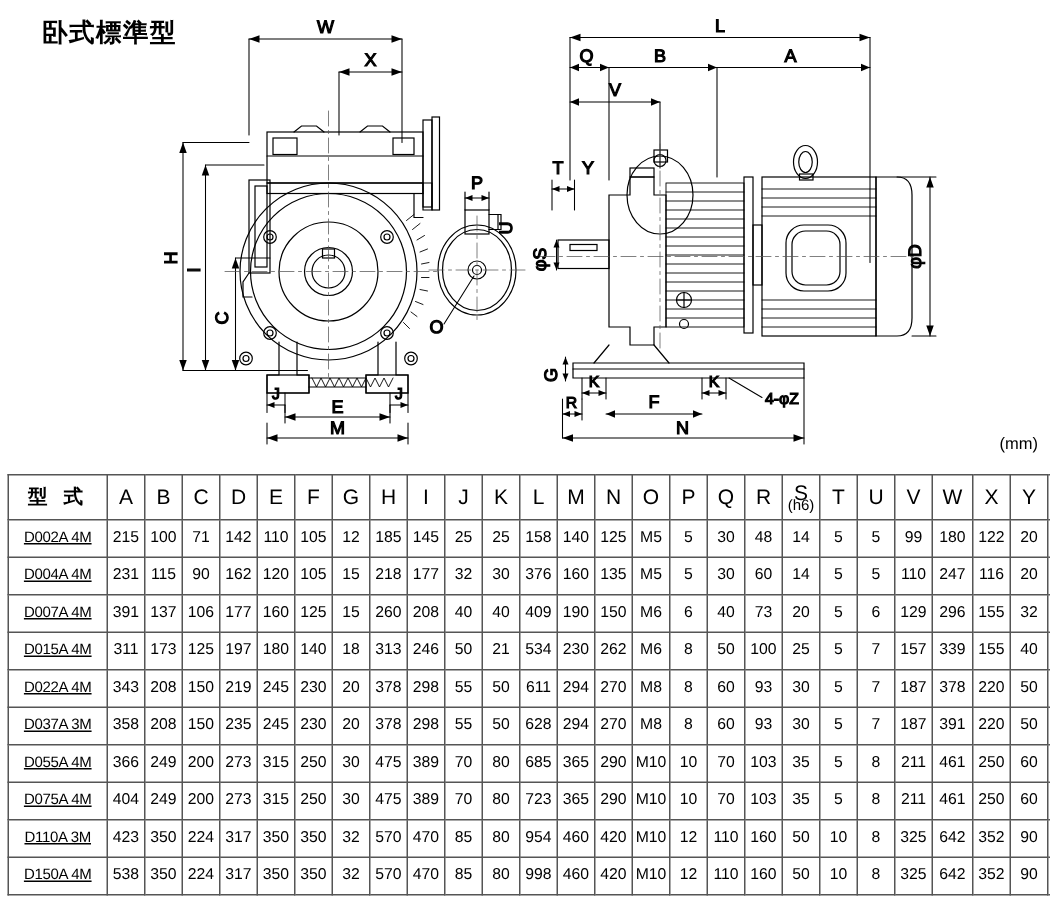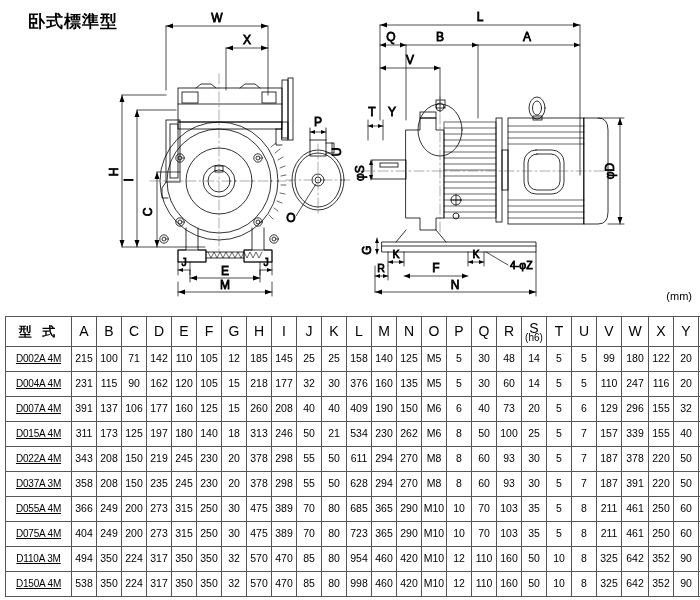--- a/index.html
+++ b/index.html
@@ -781,21 +781,21 @@
             <td>5</td>
             <td>8</td>
             <td>211</td>
             <td>461</td>
             <td>250</td>
             <td>60</td>
             <td>18</td>
           </tr>
           <tr>
             <td class="model">D110A 3M</td>
-            <td>494</td>
+            <td>423</td>
             <td>350</td>
             <td>224</td>
             <td>317</td>
             <td>350</td>
             <td>350</td>
             <td>32</td>
             <td>570</td>
             <td>470</td>
             <td>85</td>
             <td>80</td>

